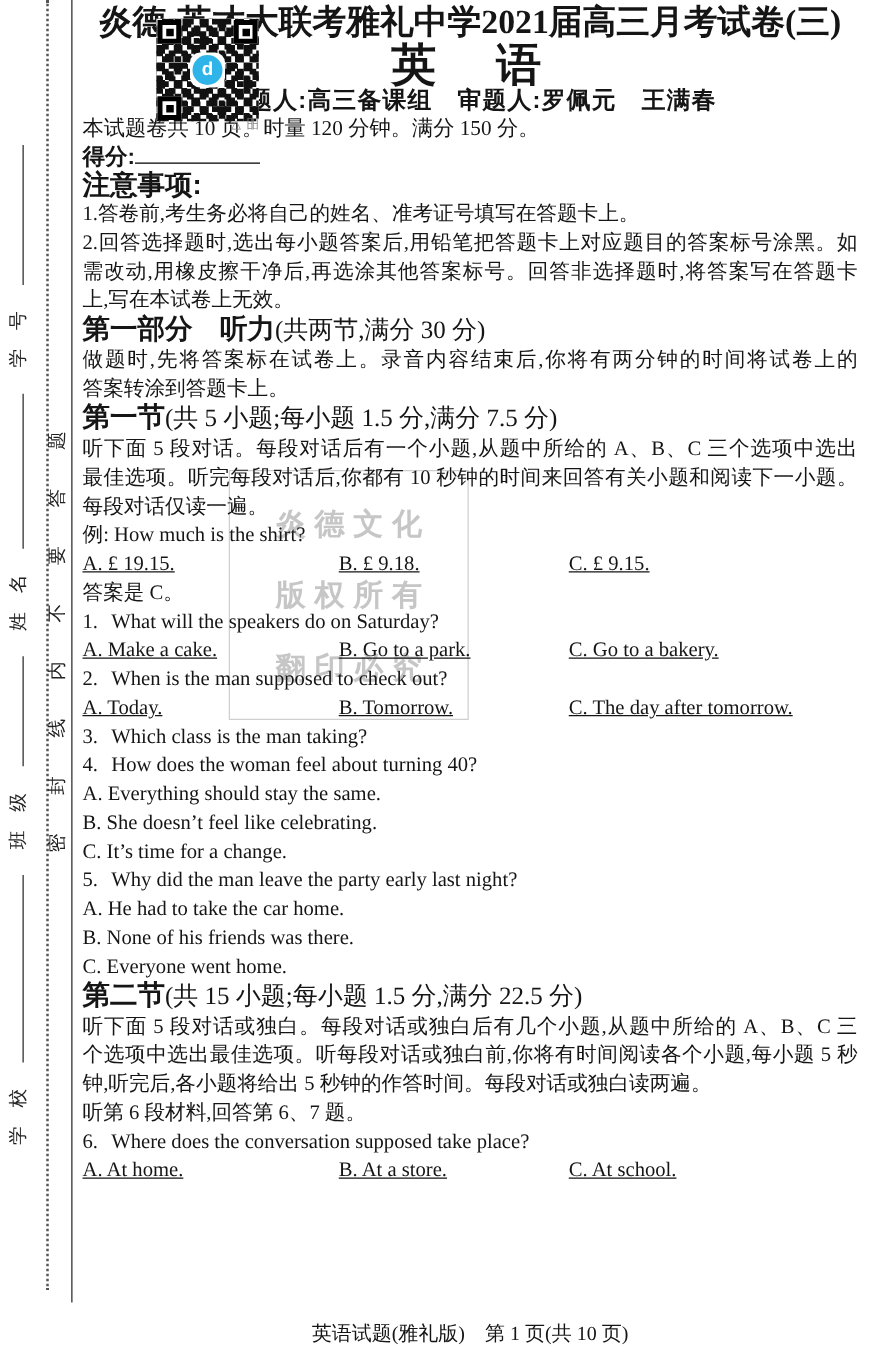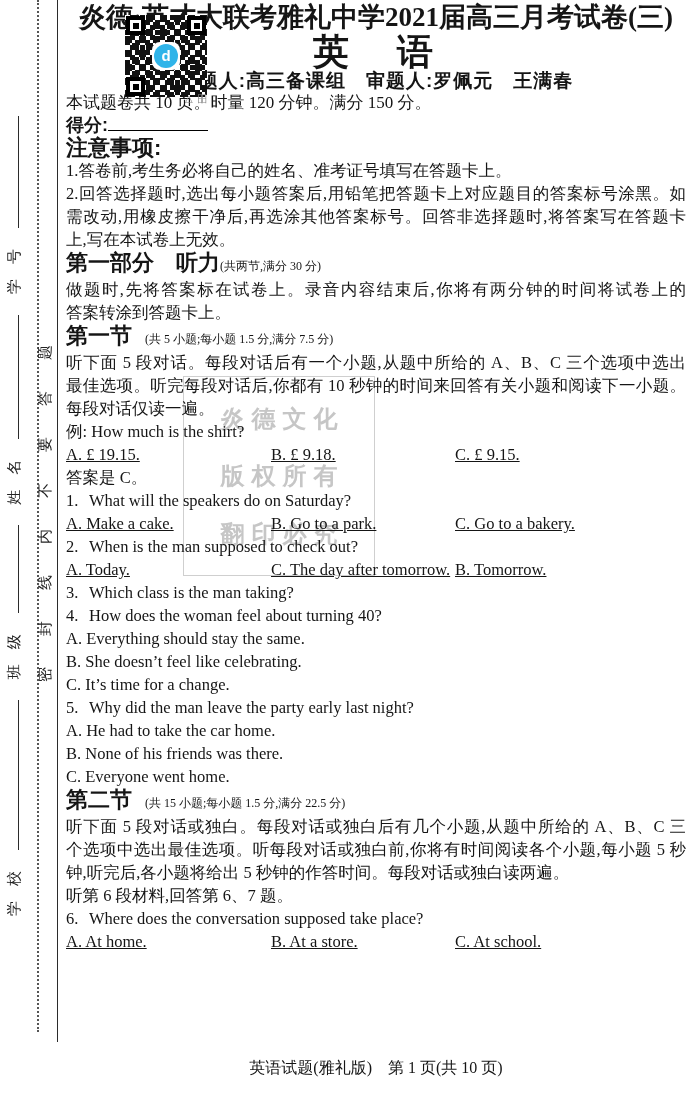--- a/index.html
+++ b/index.html
@@ -73,22 +73,22 @@
   .score-row{margin-top:10px;font-size:18px;line-height:22px;text-align:left;}
   .score-label{font-weight:bold;}
   .score-blank{display:inline-block;width:100px;height:15px;border-bottom:1.6px solid #000;}
 
   
   .notes-title{margin-top:13px;}
   .bl,.jl,.heading,.q-line,.opt-row,.opt-stack,.notes-title{font-size:16.5px;line-height:23px;}
   .notes-title,.heading .hb{font-weight:bold;font-family:"Liberation Sans","DejaVu Sans",sans-serif;font-size:22px;}
   .jl{text-align:justify;text-align-last:justify;overflow:hidden;white-space:nowrap;}
   .ind{padding-left:33px;}
-  .knote{font-size:12px;}
-  .gap{margin-left:13px;}
+  .knote{font-size:20px;}
+  .gap{}
   .q-line{display:flex;padding-left:6px;}
   .qnum{flex:0 0 23px;width:23px;}
   .opt-row{display:grid;grid-template-columns:205px 184px 1fr;padding-left:29px;text-decoration:underline;}
   .opt-stack{padding-left:29px;}
 
   .footer{
     position:absolute;left:66px;top:1057px;width:620px;text-align:center;
     font-size:16px;line-height:22px;z-index:1;
   }
 </style>
@@ -175,22 +175,22 @@
       <span>B.  Go to a park.</span>
       <span>C.  Go to a bakery.</span>
     </div>
 
     <div class="q-line">
         <span class="qnum">2.</span>
         <span>When is the man supposed to check out?</span>
       </div>
     <div class="opt-row">
       <span>A.  Today.</span>
+      <span>B.  Tomorrow.</span>
       <span>C.  The day after tomorrow.</span>
-      <span>B.  Tomorrow.</span>
     </div>
 
     <div class="q-line">
         <span class="qnum">3.</span>
         <span>Which class is the man taking?</span>
       </div>
 
     <div class="q-line">
         <span class="qnum">4.</span>
         <span>How does the woman feel about turning 40?</span>

